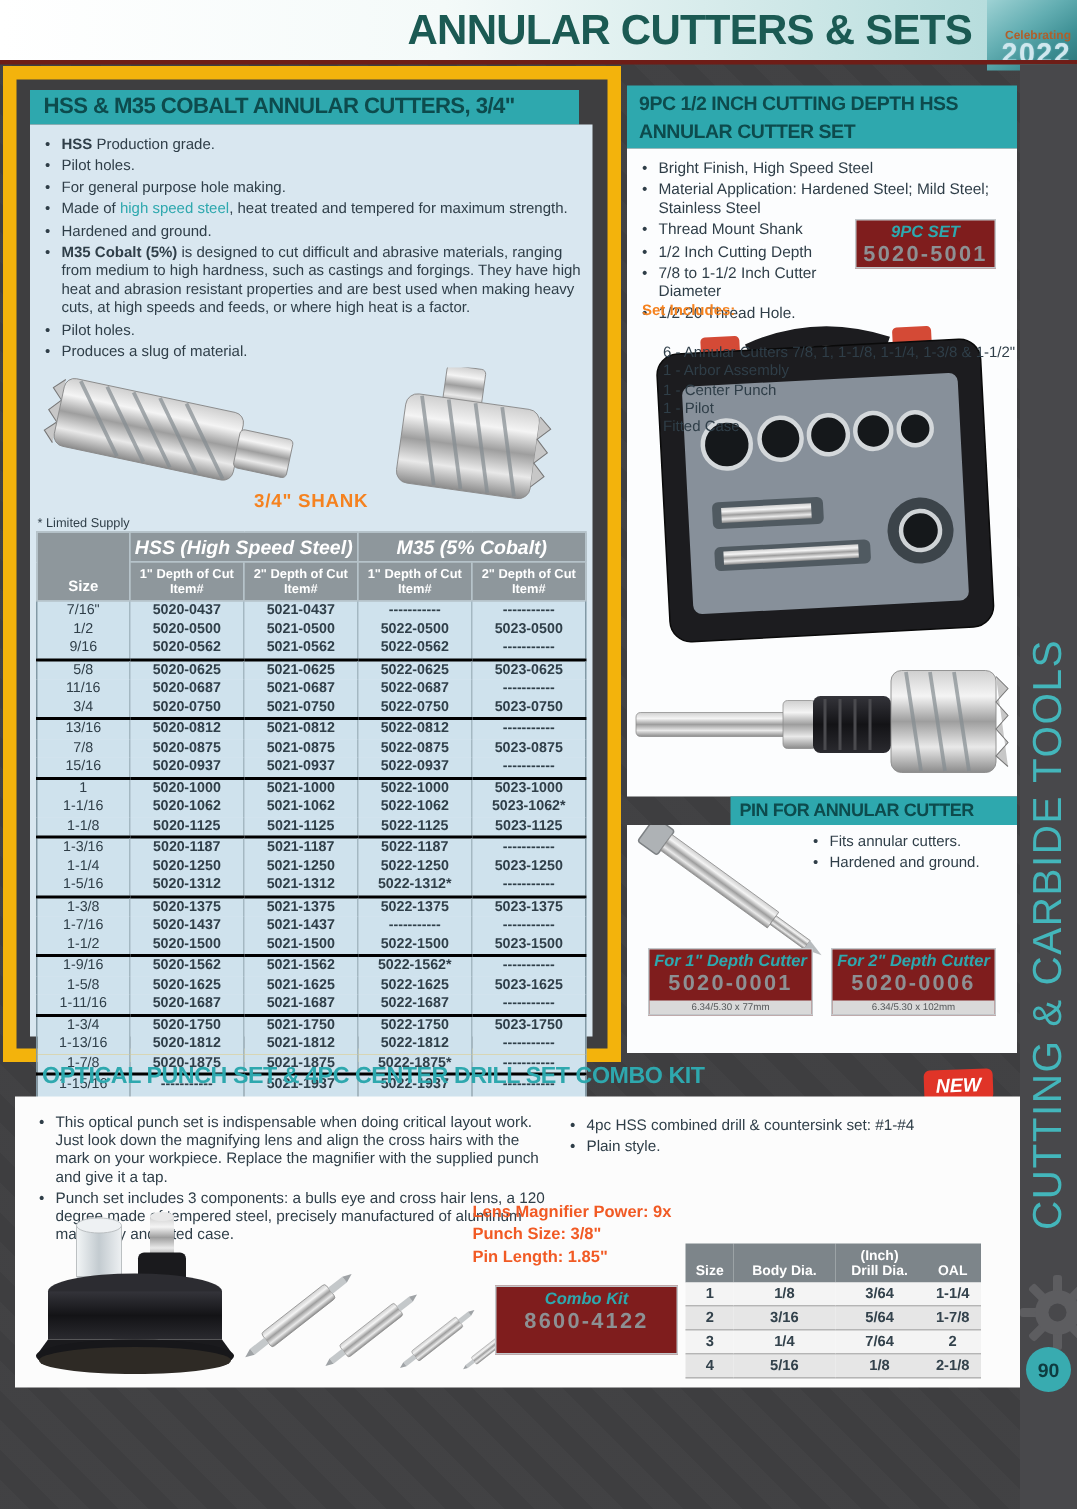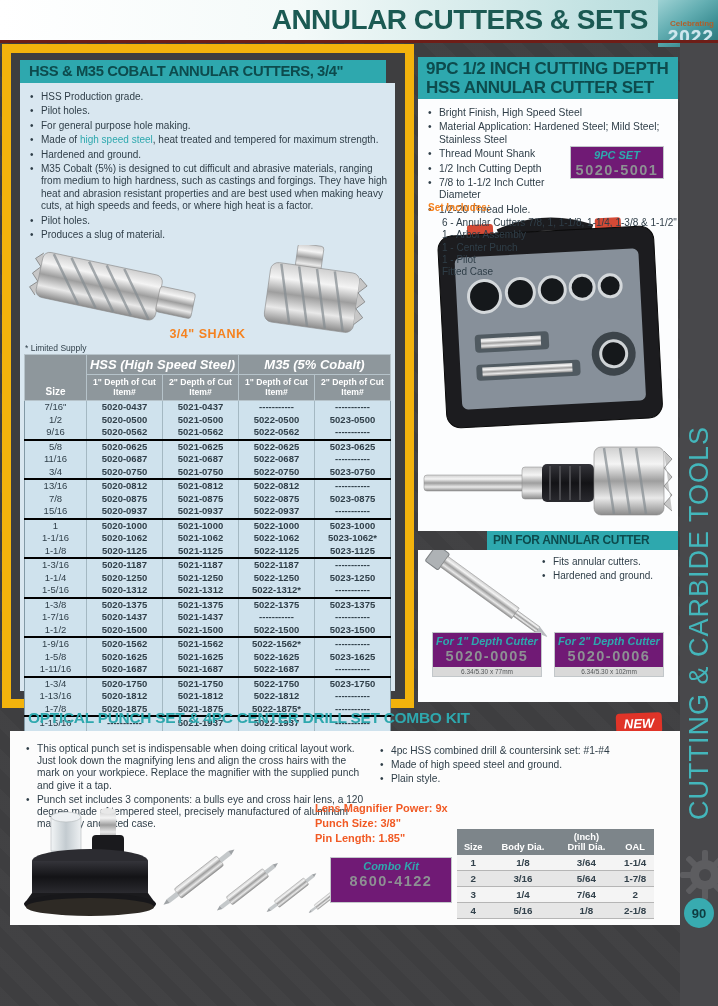--- a/index.html
+++ b/index.html
@@ -32,23 +32,23 @@
   .rail-gear { position:absolute; left:-2px; top:805px; }
   .page-badge { position:absolute; left:4px; top:855px; width:30px; height:30px; border-radius:50%;
     background:#38abb0; color:#0e3c40; font-weight:bold; font-size:13px;
     display:flex; align-items:center; justify-content:center; }
 
   
   .sec-bar { background:#2ea8ae; color:#0d4b4d; font-weight:bold; letter-spacing:-0.3px; }
   .bullets { list-style:none; margin:0; padding:8px 6px 2px 10px; color:#2f3e48; }
   .bullets li { position:relative; padding-left:11px; font-size:10px; line-height:12.4px; margin-bottom:2px; }
   .bullets li::before { content:"\2022"; position:absolute; left:0; top:0; }
-  .rich .b { font-weight:normal; }
+  .rich .b { font-weight:bold; }
   .rich .teal { color:#2ea8ae; }
-  .part-box { border:1.5px solid #c2c7ca; background:#701a75; text-align:center; padding-top:2px; }
+  .part-box { border:1.5px solid #c2c7ca; background:#7f1d1d; text-align:center; padding-top:2px; }
   .pb-label { display:block; color:#2ea8ae; font-weight:bold; font-style:italic; font-size:11px; line-height:13px; }
   .pb-num { display:block; color:#8d9093; font-weight:bold; font-size:14.5px; letter-spacing:1.5px; line-height:16px; }
   .pb-dims { display:block; background:#d9d9d9; color:#55585a; font-size:6.5px; line-height:9px; margin-top:3px; }
 
   
   .hss-box { position:absolute; left:2px; top:44px; width:412px; height:664px;
     border:9px solid #f3b30c; background:#3e3e40; }
   .hss-box .sec-bar { position:absolute; left:9px; top:7px; width:366px; height:23px;
     font-size:14.8px; line-height:23px; padding-left:9px; letter-spacing:-0.4px; }
   .hss-panel { position:absolute; left:9px; top:30px; width:375px; height:608px; background:#d9e7f0; }
@@ -62,29 +62,29 @@
   .main-table .gh { font-size:13px; font-weight:bold; font-style:italic; height:20px;margin-left:44px; }
   .main-table .sh { font-size:8.6px; line-height:9.5px; white-space:pre-line; height:26px; font-weight:bold; }
   .main-table .szh { font-size:10px; vertical-align:bottom; padding-bottom:3px; width:62px; }
   .main-table td { background:#cfe2ed; color:#2f3e48; text-align:center; font-size:9.5px;
     line-height:12.5px; padding:0 1px; border-left:1px solid #a4b8c2; font-weight:bold; }
   .main-table td.size { font-weight:normal; border-left:none; }
   .main-table tr.g td { border-bottom:2px solid #000000; }
 
   
   .set9-bar { position:absolute; left:418px; top:57px; width:260px; height:42px;
-    font-size:17px; line-height:19px; padding:2px 0 0 8px; }
+    font-size:13px; line-height:19px; padding:2px 0 0 8px; }
   .set9-panel { position:absolute; left:418px; top:99px; width:260px; height:432px; background:#fcfdfe; }
   .set9-panel .bullets { width:250px; }
   .set9-panel .bullets li { font-size:10.3px; }
   .set9-panel .bullets li:nth-child(n+4) { max-width:142px; }
   .set9-panel .part-box { position:absolute; left:152px; top:47px; width:94px; height:33px; }
   .set-includes { position:absolute; left:10px; top:98px; width:250px; z-index:2; }
   .si-label { color:#f5821f; font-weight:bold; font-size:10px; }
-  .si-list { list-style:none; margin:2px 0 0 0; padding:0 0 0 14px; font-size:10px;
+  .si-list { list-style:none; margin:15px 0 0 0; padding:0 0 0 14px; font-size:10px;
     color:#2f3e48; line-height:12.3px; }
   .case-fig { position:absolute; left:16px; top:112px; z-index:1; }
   .arbor-fig { position:absolute; left:4px; top:336px; }
 
   
   .pin-bar { position:absolute; left:487px; top:531px; width:191px; height:19px;
     font-size:12px; line-height:19px; padding-left:6px; }
   .pin-panel { position:absolute; left:418px; top:550px; width:260px; height:152px; background:#fcfdfe;padding-left:23px; }
   .pin-fig { position:absolute; left:0; top:0; }
   .pin-panel .bullets { position:absolute; left:124px; top:6px; width:132px; padding:0; }
@@ -475,41 +475,40 @@
           <polygon points="138,12 150,15.5 138,19" fill="#b7bbbe"></polygon>
         </g>
       </svg>
     </div>
     <ul class="bullets">
         <li>Fits annular cutters.</li>
         <li>Hardened and ground.</li>
       </ul>
     <div class="part-box pin-box1">
       <span class="pb-label">For 1" Depth Cutter</span>
-      <span class="pb-num">5020-0005</span>
+      <span class="pb-num">5020-0001</span>
       <span class="pb-dims">6.34/5.30 x 77mm</span>
     </div>
     <div class="part-box pin-box2">
       <span class="pb-label">For 2" Depth Cutter</span>
       <span class="pb-num">5020-0006</span>
       <span class="pb-dims">6.34/5.30 x 102mm</span>
     </div>
   </section>
 
   <section class="bottom-sec">
     <div class="bottom-title">OPTICAL PUNCH SET &amp; 4PC CENTER DRILL SET COMBO KIT</div>
     <div class="new-badge">NEW</div>
     <div class="bottom-panel">
       <ul class="bullets bl-bullets">
           <li>This optical punch set is indispensable when doing critical layout work. Just look down the magnifying lens and align the cross hairs with the mark on your workpiece. Replace the magnifier with the supplied punch and give it a tap.</li>
           <li>Punch set includes 3 components: a bulls eye and cross hair lens, a 120 degree made of tempered steel, precisely manufactured of aluminum main body and fitted case.</li>
         </ul>
       <ul class="bullets br-bullets">
           <li>4pc HSS combined drill &amp; countersink set: #1-#4</li>
-          <li>Made of high speed steel and ground.</li>
           <li>Plain style.</li>
         </ul>
       <div class="punch-fig">
         <svg width="140" height="118" viewBox="0 0 140 118">
           <ellipse cx="44" cy="50" rx="15" ry="5" fill="#d7dde0"></ellipse>
           <rect x="29" y="16" width="30" height="34" fill="url(#glass)" stroke="#b5babc" stroke-width="0.6"></rect>
           <ellipse cx="44" cy="16" rx="15" ry="5" fill="#eef1f3" stroke="#b5babc" stroke-width="0.6"></ellipse>
           <rect x="78" y="10" width="16" height="28" rx="2" fill="url(#sg)"></rect>
           <ellipse cx="86" cy="10" rx="8" ry="3" fill="#e8e8e8"></ellipse>
           <rect x="70" y="34" width="32" height="24" rx="4" fill="#1a1a1d"></rect>

